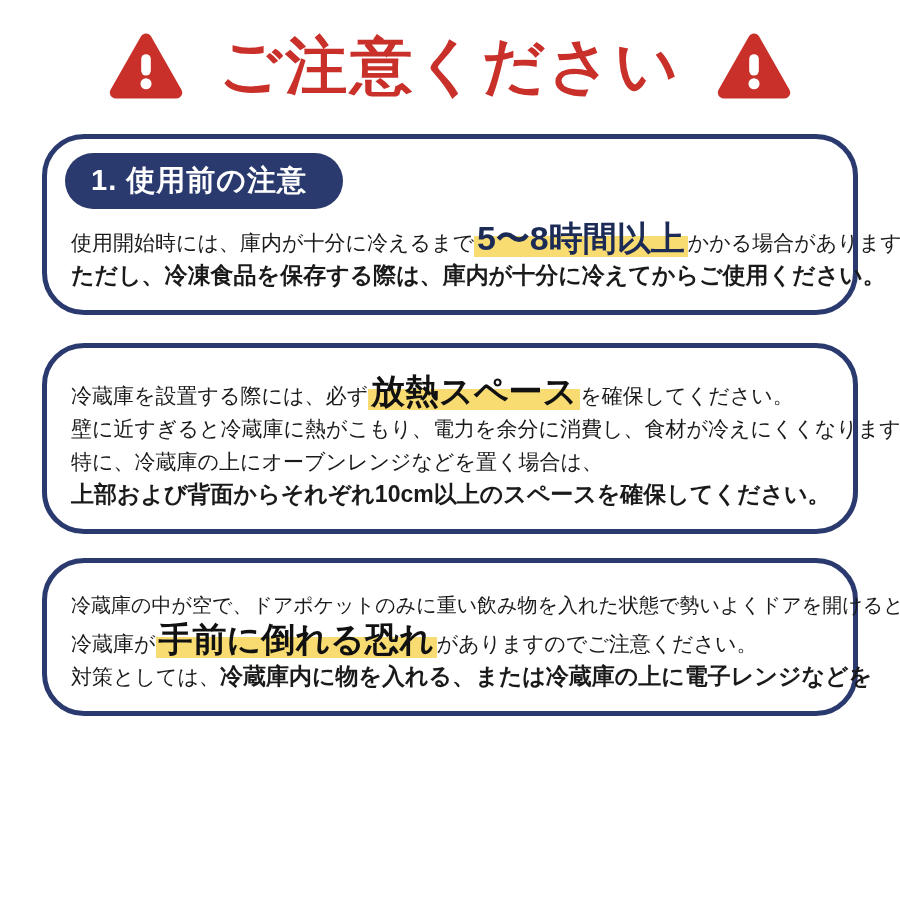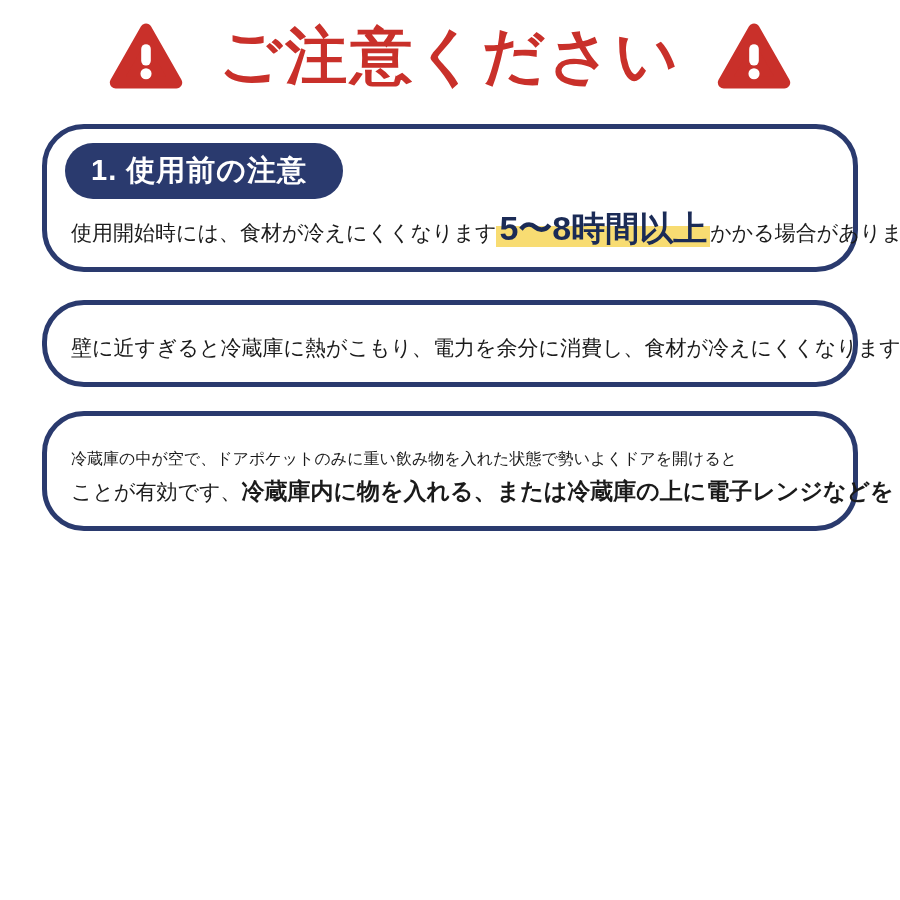--- a/index.html
+++ b/index.html
@@ -10,21 +10,21 @@
   }
   *{margin:0;padding:0;box-sizing:border-box;}
   html,body{width:900px;height:900px;background:#ffffff;overflow:hidden;}
   body{
     font-family:"Liberation Sans","DejaVu Sans",sans-serif;
     color:var(--ink);
   }
   
   .title-row{
     display:flex;align-items:center;justify-content:center;
-    gap:36px;margin:14px 0 26px 0;height:84px;font-family:Liberation Serif, serif;
+    gap:36px;margin:24px 0 26px 0;height:84px;font-family:Liberation Serif, serif;
   }
   .title-text{
     font-size:62px;font-weight:bold;color:var(--accent-red);
     letter-spacing:3px;white-space:nowrap;
   }
   .warn-svg{width:74px;height:68px;display:block;}
   
   .card{
     width:816px;margin:0 auto 28px auto;background:#fff;
     border:5px solid var(--navy);border-radius:42px;
@@ -67,28 +67,33 @@
       <polygon points="50,10 91,82 9,82" fill="#c9302a" stroke="#c9302a" stroke-width="16" stroke-linejoin="round"></polygon>
       <rect x="43.5" y="30" width="13" height="29" rx="6.5" fill="#ffffff"></rect>
       <circle cx="50" cy="70" r="7.5" fill="#ffffff"></circle>
     </svg>
   </span>
 </div>
 
 <div class="card">
   <div class="badge">1. 使用前の注意</div>
   <div class="body">
-    <div class="line"><span>使用開始時には、食材が冷えにくくなります</span><span class="em-big em-navy">5〜8時間以上</span><span>かかる場合があります。</span></div>
+    <div class="line"><span>使用開始時には、庫内が十分に冷えるまで</span><span class="em-big em-navy">5〜8時間以上</span><span>かかる場合があります。</span></div>
+    <div class="line bold-line">ただし、冷凍食品を保存する際は、庫内が十分に冷えてからご使用ください。</div>
   </div>
 </div>
 
 <div class="card" style="margin-bottom:24px;">
   <div class="body">
+    <div class="line"><span>冷蔵庫を設置する際には、必ず</span><span class="em-big em-black">放熱スペース</span><span>を確保してください。</span></div>
     <div class="line">壁に近すぎると冷蔵庫に熱がこもり、電力を余分に消費し、食材が冷えにくくなります。</div>
+    <div class="line">特に、冷蔵庫の上にオーブンレンジなどを置く場合は、</div>
+    <div class="line bold-line">上部および背面からそれぞれ10cm以上のスペースを確保してください。</div>
   </div>
 </div>
 
 <div class="card">
   <div class="body">
-    <div class="line" style="font-size:16px;">冷蔵庫の中が空で、ドアポケットのみに重い飲み物を入れた状態で勢いよくドアを開けると</div>
-    <div class="line"><span>ことが有効です、</span><span class="bold-seg">冷蔵庫内に物を入れる、または冷蔵庫の上に電子レンジなどを</span></div>
+    <div class="line" style="font-size:20px;">冷蔵庫の中が空で、ドアポケットのみに重い飲み物を入れた状態で勢いよくドアを開けると</div>
+    <div class="line"><span>冷蔵庫が</span><span class="em-big em-black">手前に倒れる恐れ</span><span>がありますのでご注意ください。</span></div>
+    <div class="line"><span>対策としては、</span><span class="bold-seg">冷蔵庫内に物を入れる、または冷蔵庫の上に電子レンジなどを</span></div>
   </div>
 </div>
 
 </body></html>

